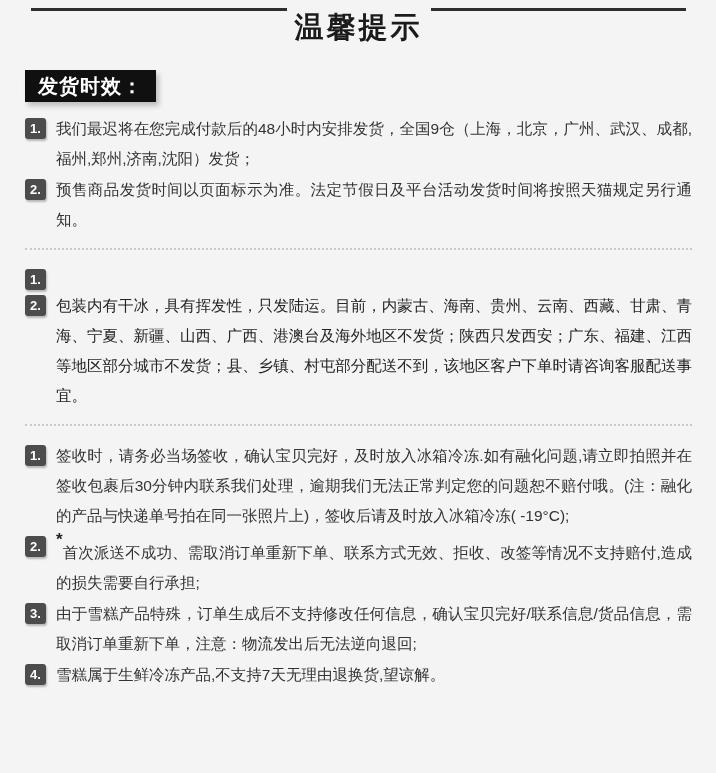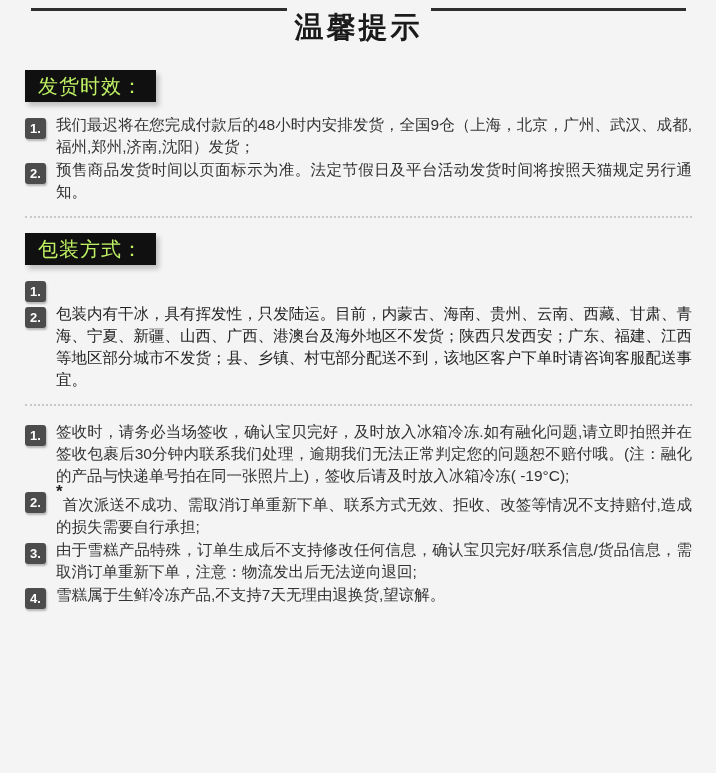--- a/index.html
+++ b/index.html
@@ -37,23 +37,23 @@
     font-size: 29px;
     font-weight: 700;
     letter-spacing: 3px;
     color: #1b1b1b;
     white-space: nowrap;
   }
   
   .sec-head {
     display: inline-block;
     background: #101010;
-    color: #bef264;
+    color: #ffffff;
     font-size: 20px;
-    font-weight: 400;
+    font-weight: 700;
     line-height: 22px;
     padding: 5px 13px;
     letter-spacing: 1px;
     box-shadow: 3px 4px 5px rgba(0,0,0,0.22);
     margin-bottom: 12px;
   }
   
   .items { margin: 0; padding: 0; list-style: none; }
   .item {
     display: flex;
@@ -71,21 +71,21 @@
     font-size: 13px;
     font-weight: 700;
     line-height: 21px;
     text-align: center;
     border-radius: 3px;
     box-shadow: 1px 2px 2px rgba(0,0,0,0.25);
   }
   .txt {
     margin: 0;
     font-size: 15.5px;
-    line-height: 22px;
+    line-height: 30px;
     text-align: justify;
     color: #333333;
   }
   .txt.bold {
     font-weight: 400;
     color: #242424;
   }
   .asterisk {
     position: relative;
     top: -7px;
@@ -122,21 +122,20 @@
       <li class="item">
         <span class="badge">2.</span>
         <p class="txt">预售商品发货时间以页面标示为准。法定节假日及平台活动发货时间将按照天猫规定另行通知。</p>
       </li>
     </ol>
   </section>
 
   <hr class="dotted-divider">
 
   <section>
-    <div class="sec-head">包装方式：</div>
     <ol class="items">
       <li class="item">
         <span class="badge">1.</span>
       </li>
       <li class="item">
         <span class="badge">2.</span>
         <p class="txt bold">包装内有干冰，具有挥发性，只发陆运。目前，内蒙古、海南、贵州、云南、西藏、甘肃、青海、宁夏、新疆、山西、广西、港澳台及海外地区不发货；陕西只发西安；广东、福建、江西等地区部分城市不发货；县、乡镇、村屯部分配送不到，该地区客户下单时请咨询客服配送事宜。</p>
       </li>
     </ol>
   </section>

